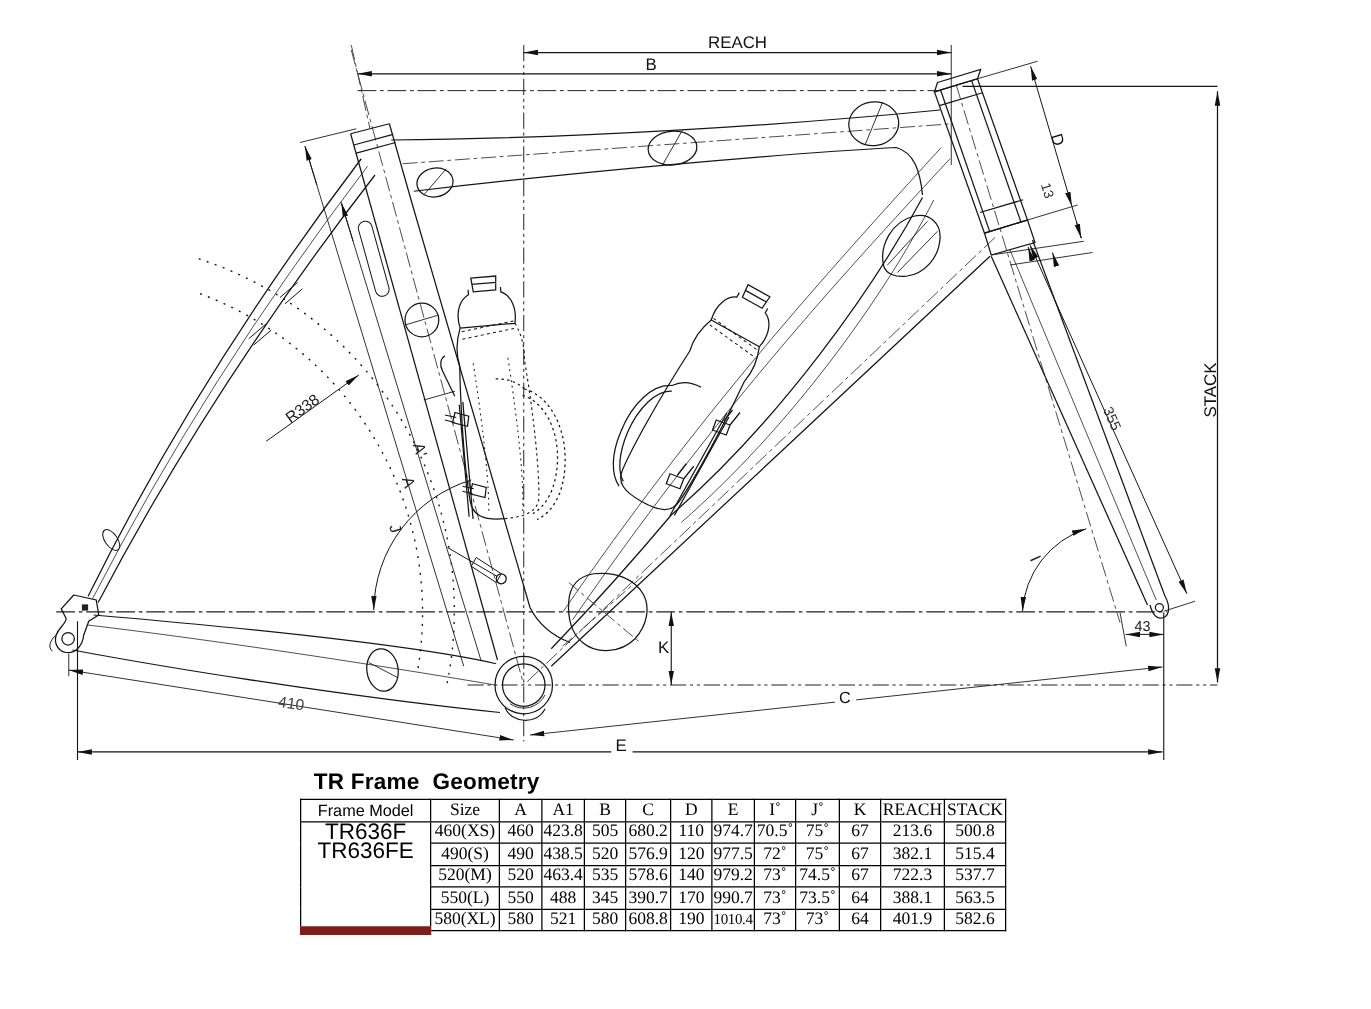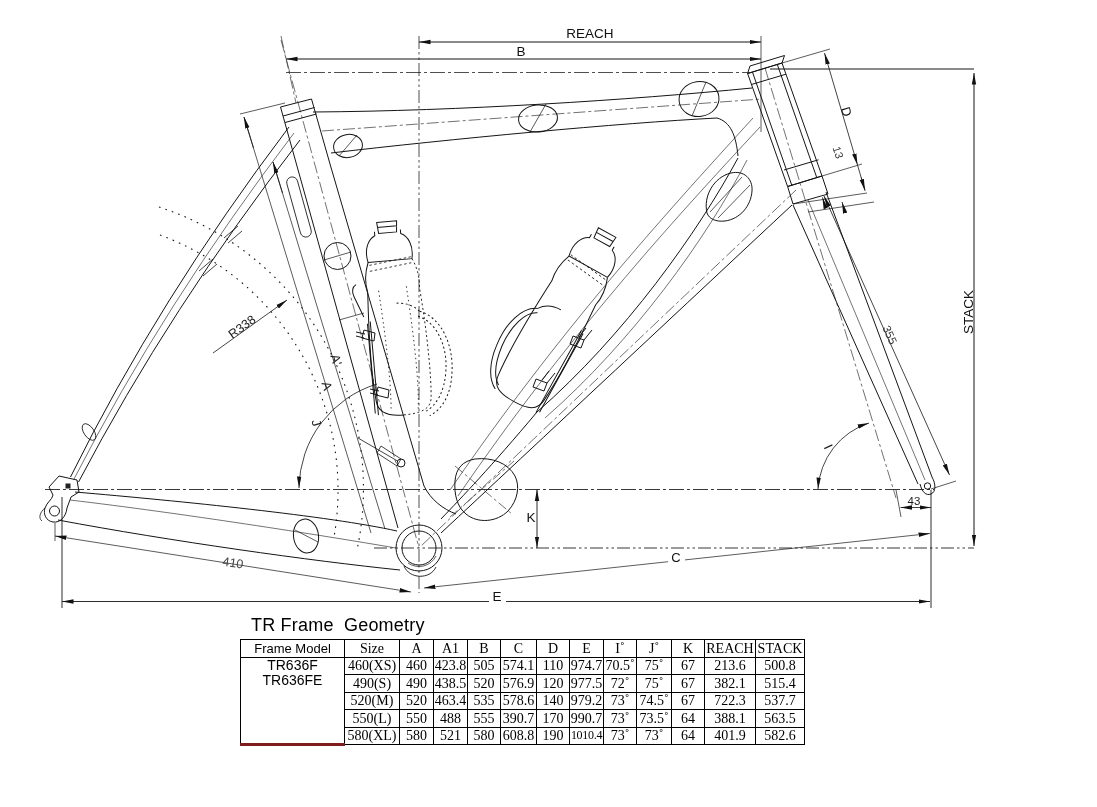--- a/index.html
+++ b/index.html
@@ -3,22 +3,22 @@
 <meta charset="utf-8">
 <style>
   html,body{margin:0;padding:0;background:#ffffff;}
   #page{position:relative;width:1097px;height:807px;background:#fff;overflow:hidden;
         font-family:"Liberation Sans", sans-serif;}
   svg text{font-family:"Liberation Sans", sans-serif;}
   #geotable{position:absolute;left:240px;top:639px;border-collapse:collapse;table-layout:fixed;width:565px;padding-left:36px;}
   #geotable td{border:1px solid #000;text-align:center;vertical-align:middle;
      font-family:"Liberation Serif", serif;font-size:14px;color:#000;padding:0;height:16.5px;line-height:15px;overflow:hidden;}
   #geotable td.fm{font-family:"Liberation Sans", sans-serif;font-size:13px;}
-  #geotable td.mo{font-family:"Liberation Sans", sans-serif;font-size:14px;vertical-align:top;border-bottom:3px solid #7f1d1d;}
-  #ttitle{position:absolute;left:251px;top:615px;font-size:18px;font-weight:normal;color:#000;
+  #geotable td.mo{font-family:"Liberation Sans", sans-serif;font-size:18px;vertical-align:top;border-bottom:7px solid #7f1d1d;}
+  #ttitle{position:absolute;left:251px;top:615px;font-size:18px;font-weight:bold;color:#000;
      font-family:"Liberation Sans", sans-serif;letter-spacing:0.2px;}
 </style>
 </head>
 <body>
 <div id="page">
 
 <svg id="dw" width="1097" height="807" viewBox="0 0 1097 807" style="position:absolute;left:0;top:0">
 <defs>
 <marker id="ae" markerWidth="13" markerHeight="6" refX="11.5" refY="3" orient="auto" markerUnits="userSpaceOnUse">
   <path d="M11.5,3 L0,0.8 L0,5.2 Z" fill="#111"></path>
@@ -372,21 +372,21 @@
           <td>K</td>
           <td>REACH</td>
           <td>STACK</td>
         </tr>
  <tr>
           <td class="mo" rowspan="5">TR636F<br>TR636FE</td>
           <td>460(XS)</td>
           <td>460</td>
           <td>423.8</td>
           <td>505</td>
-          <td>574.1</td>
+          <td>680.2</td>
           <td>110</td>
           <td>974.7</td>
           <td>70.5˚</td>
           <td>75˚</td>
           <td>67</td>
           <td>213.6</td>
           <td>500.8</td>
         </tr>
  <tr>
           <td>490(S)</td>
@@ -413,21 +413,21 @@
           <td>73˚</td>
           <td>74.5˚</td>
           <td>67</td>
           <td>722.3</td>
           <td>537.7</td>
         </tr>
  <tr>
           <td>550(L)</td>
           <td>550</td>
           <td>488</td>
-          <td>555</td>
+          <td>345</td>
           <td>390.7</td>
           <td>170</td>
           <td>990.7</td>
           <td>73˚</td>
           <td>73.5˚</td>
           <td>64</td>
           <td>388.1</td>
           <td>563.5</td>
         </tr>
  <tr>

